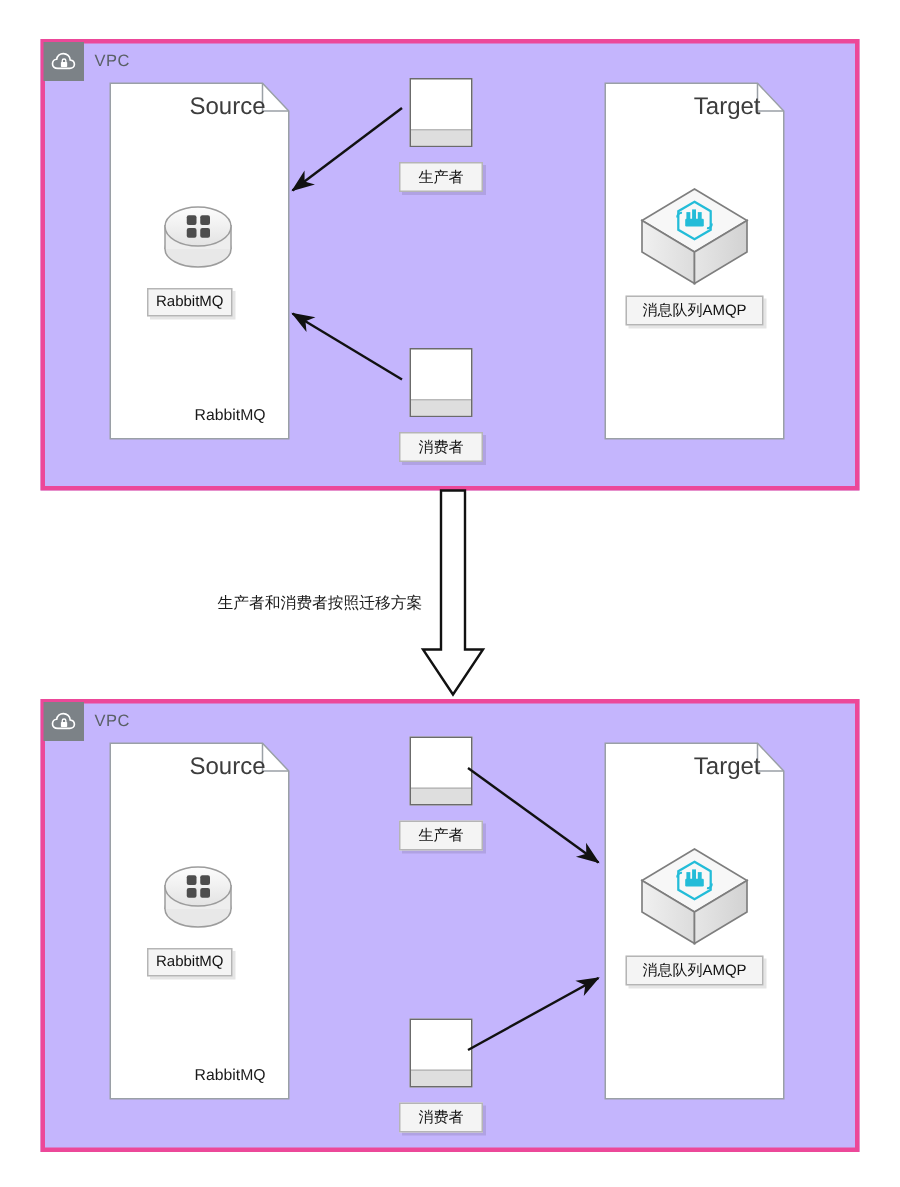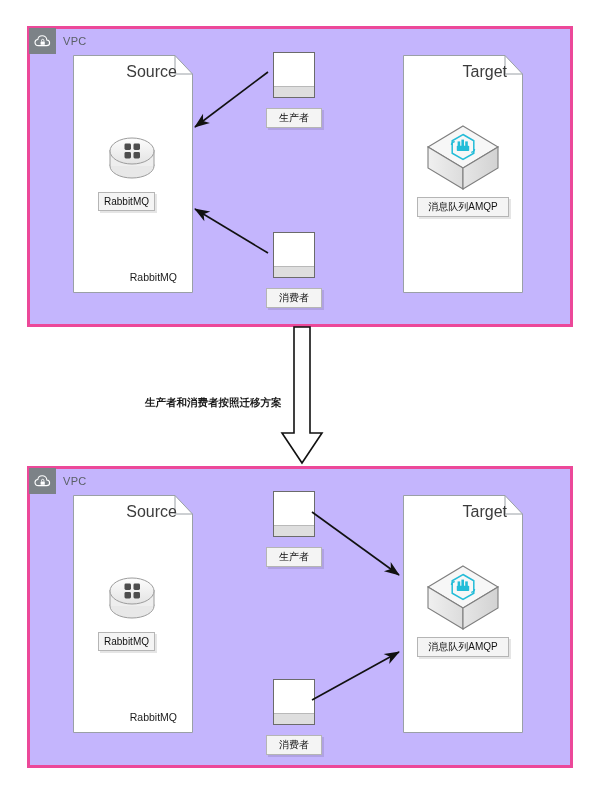--- a/index.html
+++ b/index.html
@@ -120,21 +120,20 @@
   }
 
   
   .caption {
     position: absolute;
     font-size: 10.5px;
     line-height: 16px;
     color: #1a1a1a;
     text-align: left;
     white-space: pre-line;
-    font-weight: bold;
   }
 </style>
 </head>
 <body>
 
 <div class="canvas">
 
   <div class="vpc" style="left:27px; top:26px; width:546px; height:301px;">
 
     <div class="vpc-badge">

